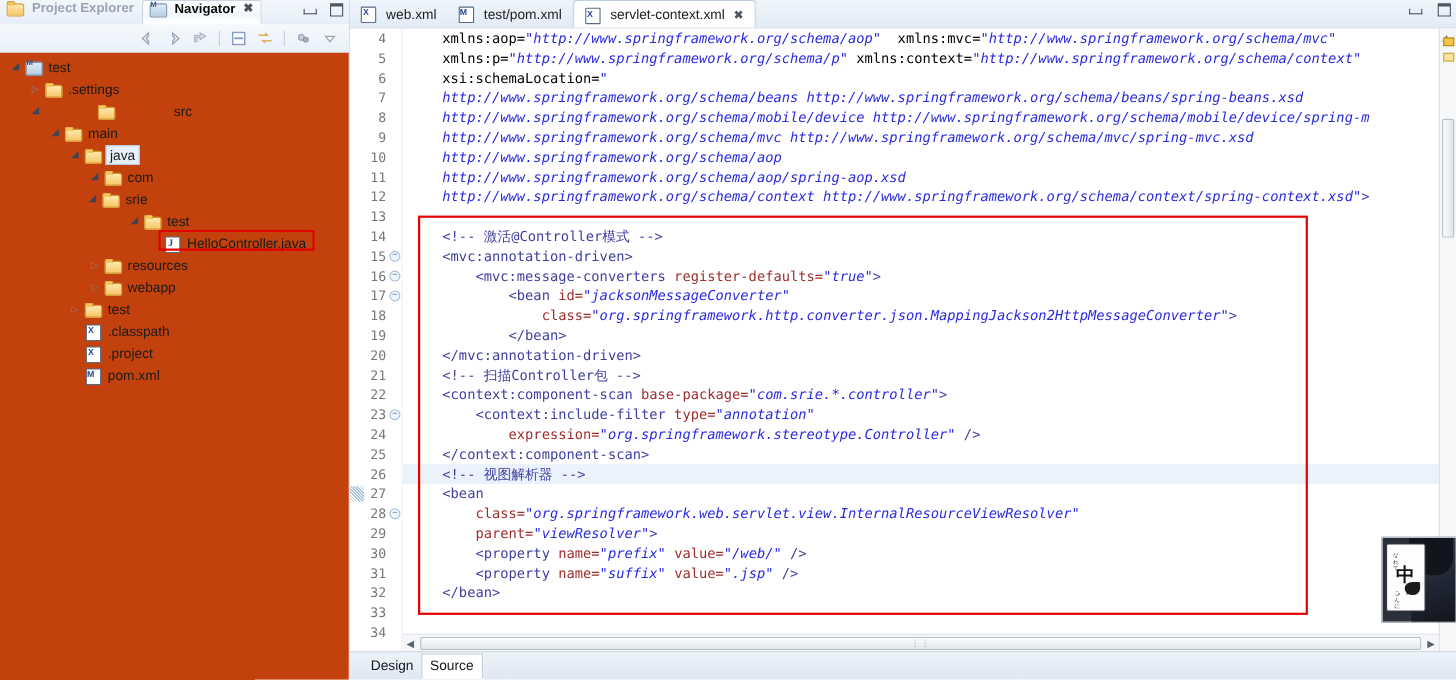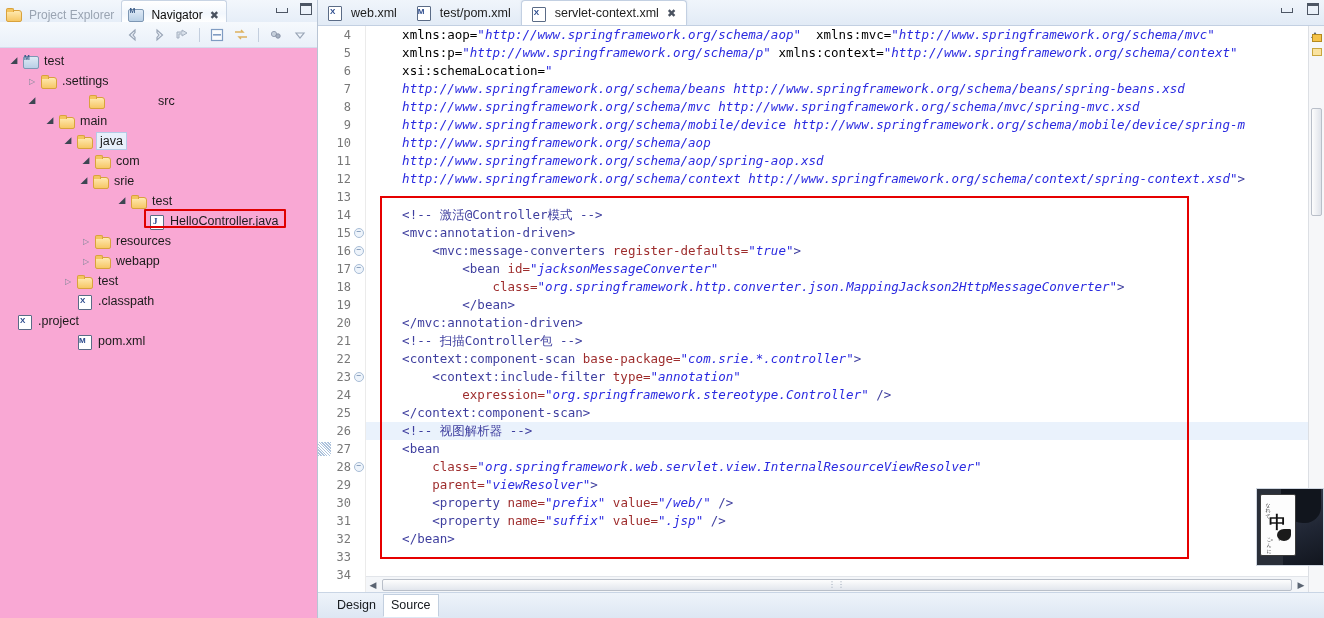--- a/index.html
+++ b/index.html
@@ -20,24 +20,25 @@
     flex: 0 0 318px;
     border-right: 1px solid #b8c4d4;
   }
   .view-tabbar {
     height: 22px;
     background: linear-gradient(to bottom,#f3f7fc 0%, #e6eef8 100%);
     display: flex; align-items: flex-end;
     position: relative;
   }
   .view-tab {
-    display: flex; align-items: flex-end; gap: 4px;
+    display: flex; align-items: flex-start; gap: 4px;
     height: 22px; padding: 0 7px 0 5px;
     font-size: 12px; color: #5a6472;
     white-space: nowrap;
+    font-weight: bold;
   }
   .view-tab.inactive { color: #9aa4b2; }
   .view-tab.active {
     color: #0a0a0a;
     background: #ffffff;
     border-top: 1px solid #c8d4e4;
     border-left: 1px solid #c8d4e4;
     border-right: 1px solid #c8d4e4;
     border-radius: 3px 3px 0 0;
     box-shadow: inset 0 1px 0 #fff;
@@ -63,21 +64,21 @@
     background: linear-gradient(to bottom,#f6f9fd 0%, #e9f0f9 100%);
     border-bottom: 1px solid #d4dded;
     display: flex; align-items: center; justify-content: flex-end;
     gap: 6px; padding-right: 8px;
   }
   .tb-ico { width: 18px; height: 18px; position: relative; opacity: .75; }
   .tb-sep { width: 1px; height: 14px; background: #c3cede; margin: 0 2px; }
 
   .tree {
     position: absolute; top: 48px; left: 0; right: 0; bottom: 0;
-    background: #f9a8d4; padding-top: 3px;
+    background: #c2410c; padding-top: 3px;
     overflow: hidden;
   }
   .trow {
     display: flex; align-items: center; height: 20px;
     font-size: 12.5px; color: #1b1b1b; white-space: nowrap;
     position: relative;
   }
   .twist {
     width: 16px; text-align: center; font-size: 9px; color: #5b6472; flex: 0 0 16px;
   }
@@ -430,21 +431,21 @@
         <div class="trow" style="padding-left: 60px;">
           <span class="twist closed"></span>
           <span class="ticon ic-folder"></span>
           <span class="tlabel">test</span>
         </div>
         <div class="trow" style="padding-left: 60px;">
           <span class="twist none"></span>
           <span class="ticon ic-xml"></span>
           <span class="tlabel">.classpath</span>
         </div>
-        <div class="trow" style="">
+        <div class="trow" style="padding-left: 60px;">
           <span class="twist none"></span>
           <span class="ticon ic-xml"></span>
           <span class="tlabel">.project</span>
         </div>
         <div class="trow" style="padding-left: 60px;">
           <span class="twist none"></span>
           <span class="ticon ic-pom"></span>
           <span class="tlabel">pom.xml</span>
         </div>
       </div>
@@ -507,22 +508,22 @@
             <div class="gline">31</div>
             <div class="gline">32</div>
             <div class="gline">33</div>
             <div class="gline">34</div>
           </div>
         <div class="code-scroll" id="code-host">
             <div class="cline"><span class="t-plain">    xmlns:aop=</span><span class="t-url">"http://www.springframework.org/schema/aop"</span><span class="t-plain">  xmlns:mvc=</span><span class="t-url">"http://www.springframework.org/schema/mvc"</span></div>
             <div class="cline"><span class="t-plain">    xmlns:p=</span><span class="t-url">"http://www.springframework.org/schema/p"</span><span class="t-plain"> xmlns:context=</span><span class="t-url">"http://www.springframework.org/schema/context"</span></div>
             <div class="cline"><span class="t-plain">    xsi:schemaLocation=</span><span class="t-url">"</span></div>
             <div class="cline"><span class="t-url">    http://www.springframework.org/schema/beans http://www.springframework.org/schema/beans/spring-beans.xsd</span></div>
+            <div class="cline"><span class="t-url">    http://www.springframework.org/schema/mobile/device http://www.springframework.org/schema/mobile/device/spring-m</span></div>
             <div class="cline"><span class="t-url">    http://www.springframework.org/schema/mvc http://www.springframework.org/schema/mvc/spring-mvc.xsd</span></div>
-            <div class="cline"><span class="t-url">    http://www.springframework.org/schema/mobile/device http://www.springframework.org/schema/mobile/device/spring-m</span></div>
             <div class="cline"><span class="t-url">    http://www.springframework.org/schema/aop</span></div>
             <div class="cline"><span class="t-url">    http://www.springframework.org/schema/aop/spring-aop.xsd</span></div>
             <div class="cline"><span class="t-url">    http://www.springframework.org/schema/context http://www.springframework.org/schema/context/spring-context.xsd"</span><span class="t-tag">&gt;</span></div>
             <div class="cline"><span class="t-plain"></span></div>
             <div class="cline"><span class="t-cmt">    &lt;!-- 激活@Controller模式 --&gt;</span></div>
             <div class="cline"><span class="t-tag">    &lt;mvc:annotation-driven&gt;</span></div>
             <div class="cline"><span class="t-tag">        &lt;mvc:message-converters </span><span class="t-attr">register-defaults=</span><span class="t-val">"true"</span><span class="t-tag">&gt;</span></div>
             <div class="cline"><span class="t-tag">            &lt;bean </span><span class="t-attr">id=</span><span class="t-val">"jacksonMessageConverter"</span></div>
             <div class="cline"><span class="t-attr">                class=</span><span class="t-val">"org.springframework.http.converter.json.MappingJackson2HttpMessageConverter"</span><span class="t-tag">&gt;</span></div>
             <div class="cline"><span class="t-tag">            &lt;/bean&gt;</span></div>

